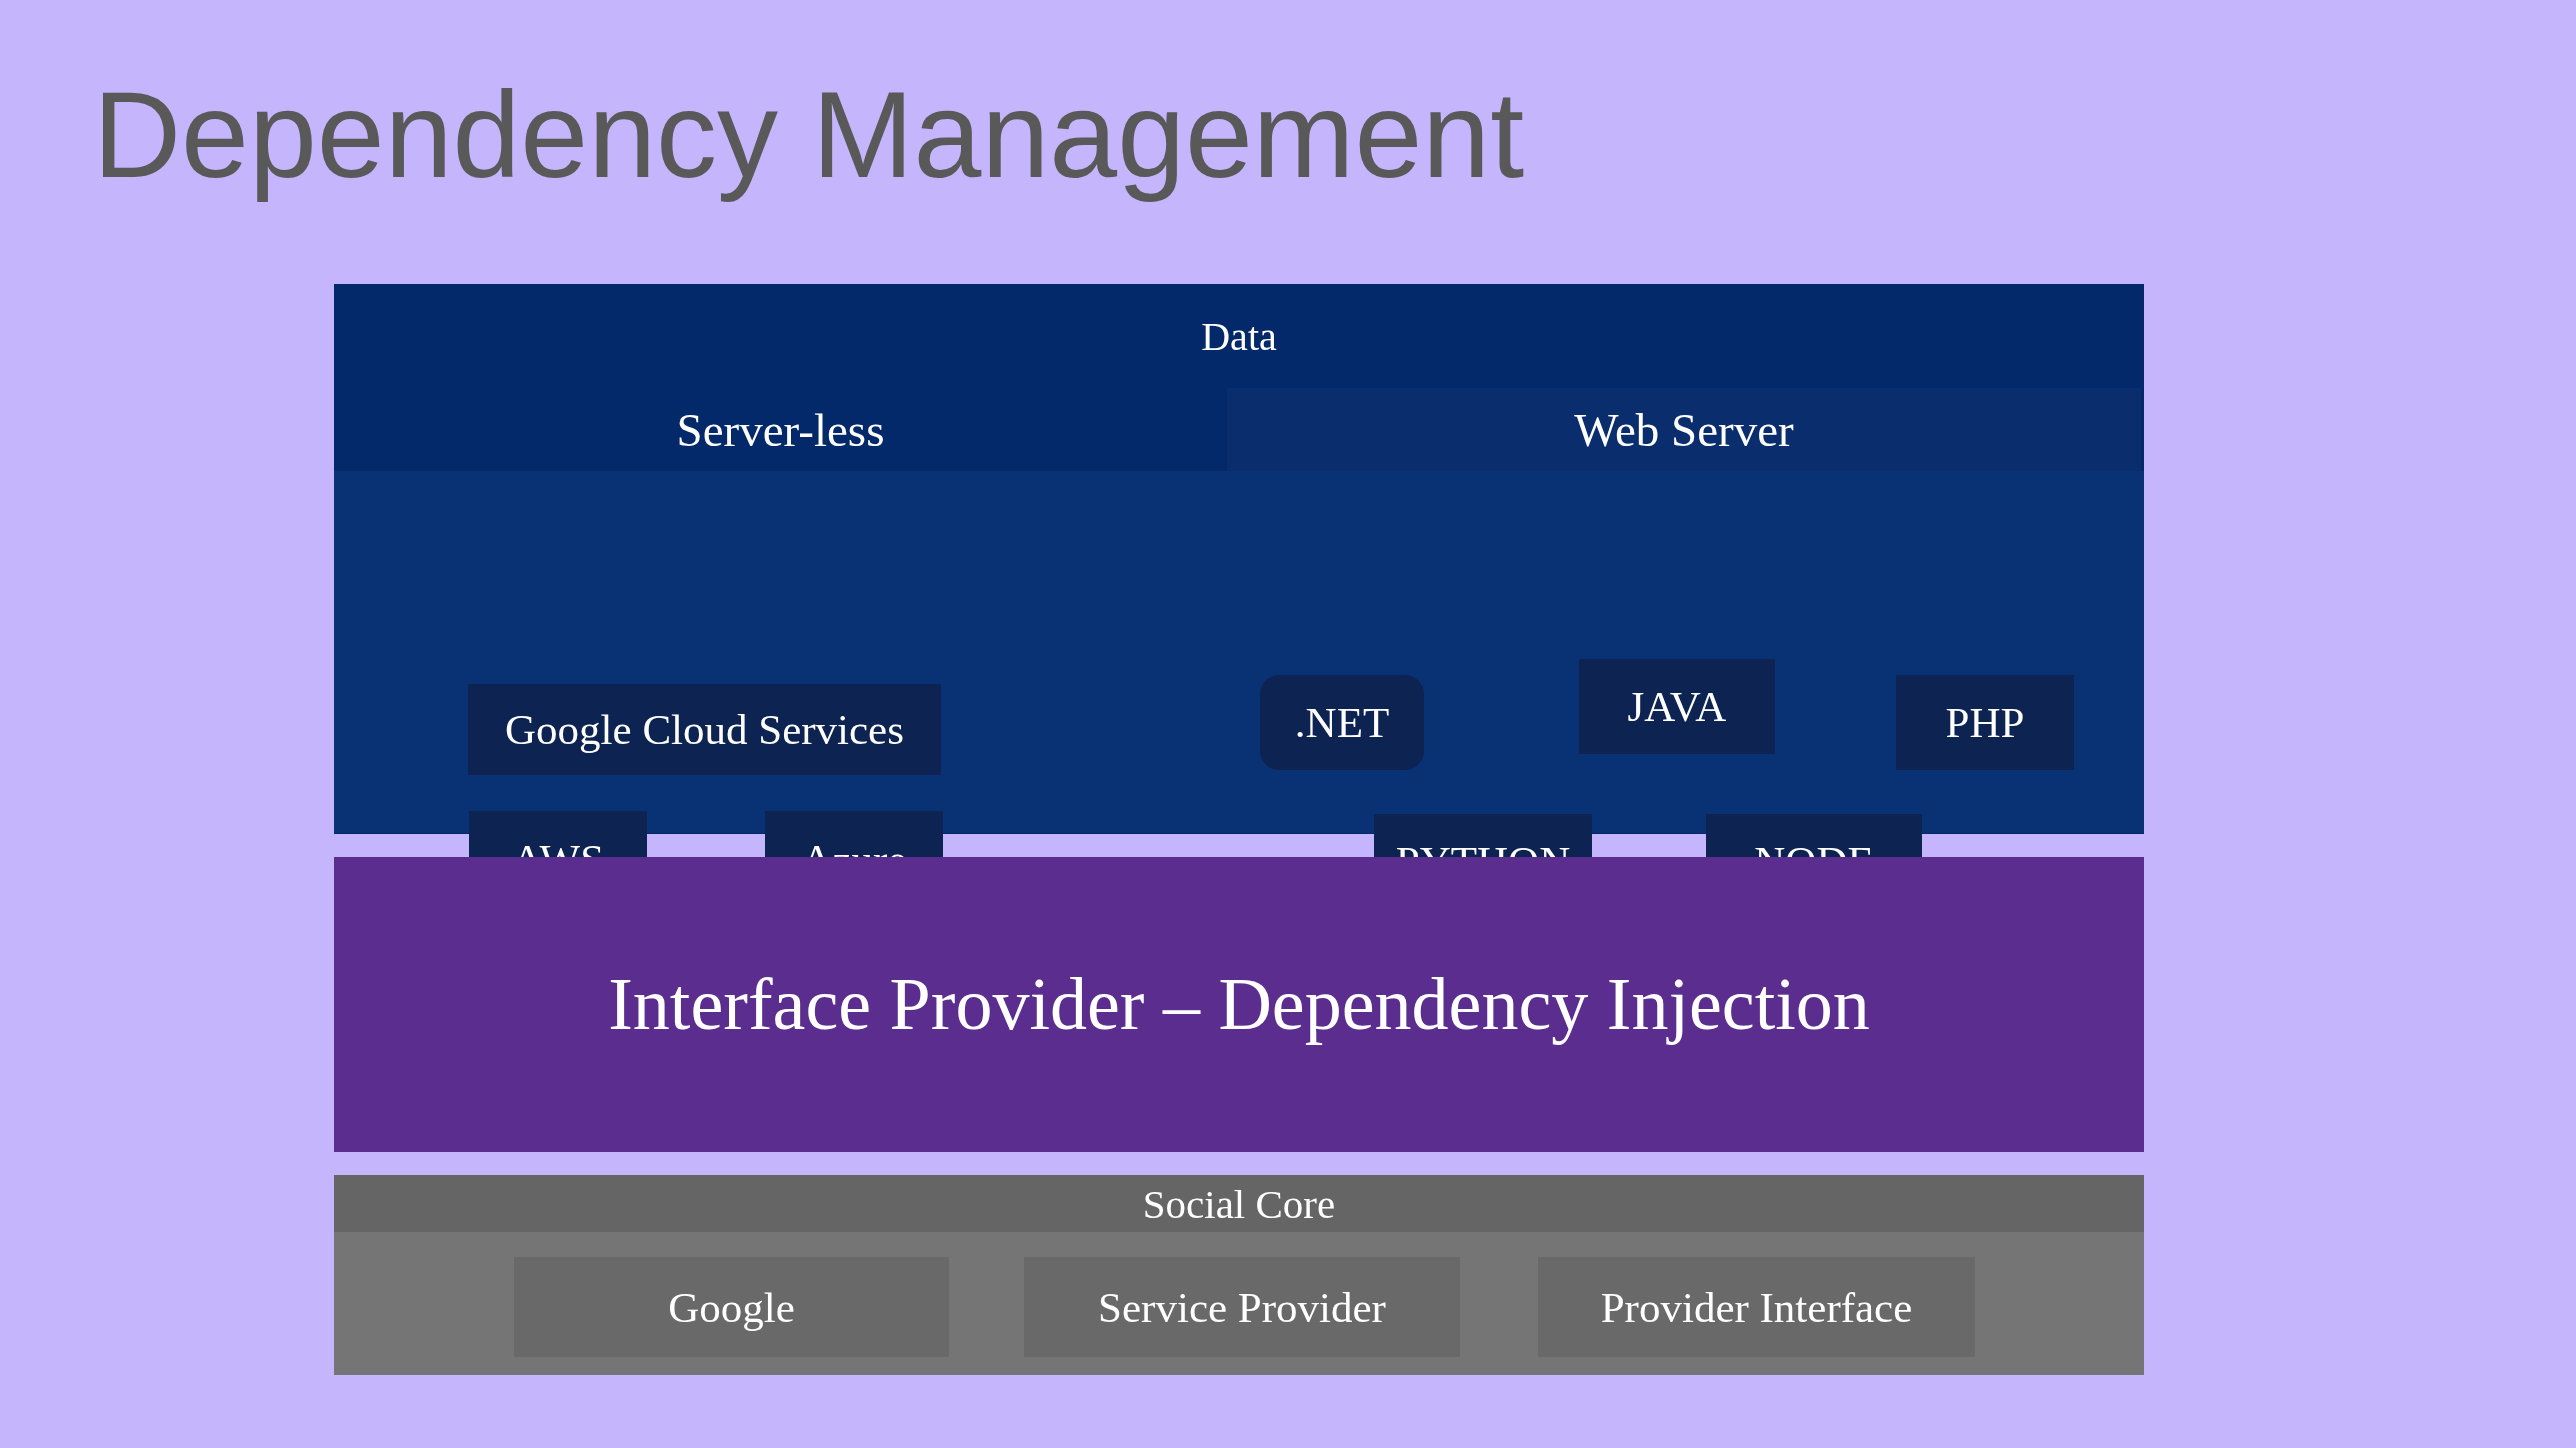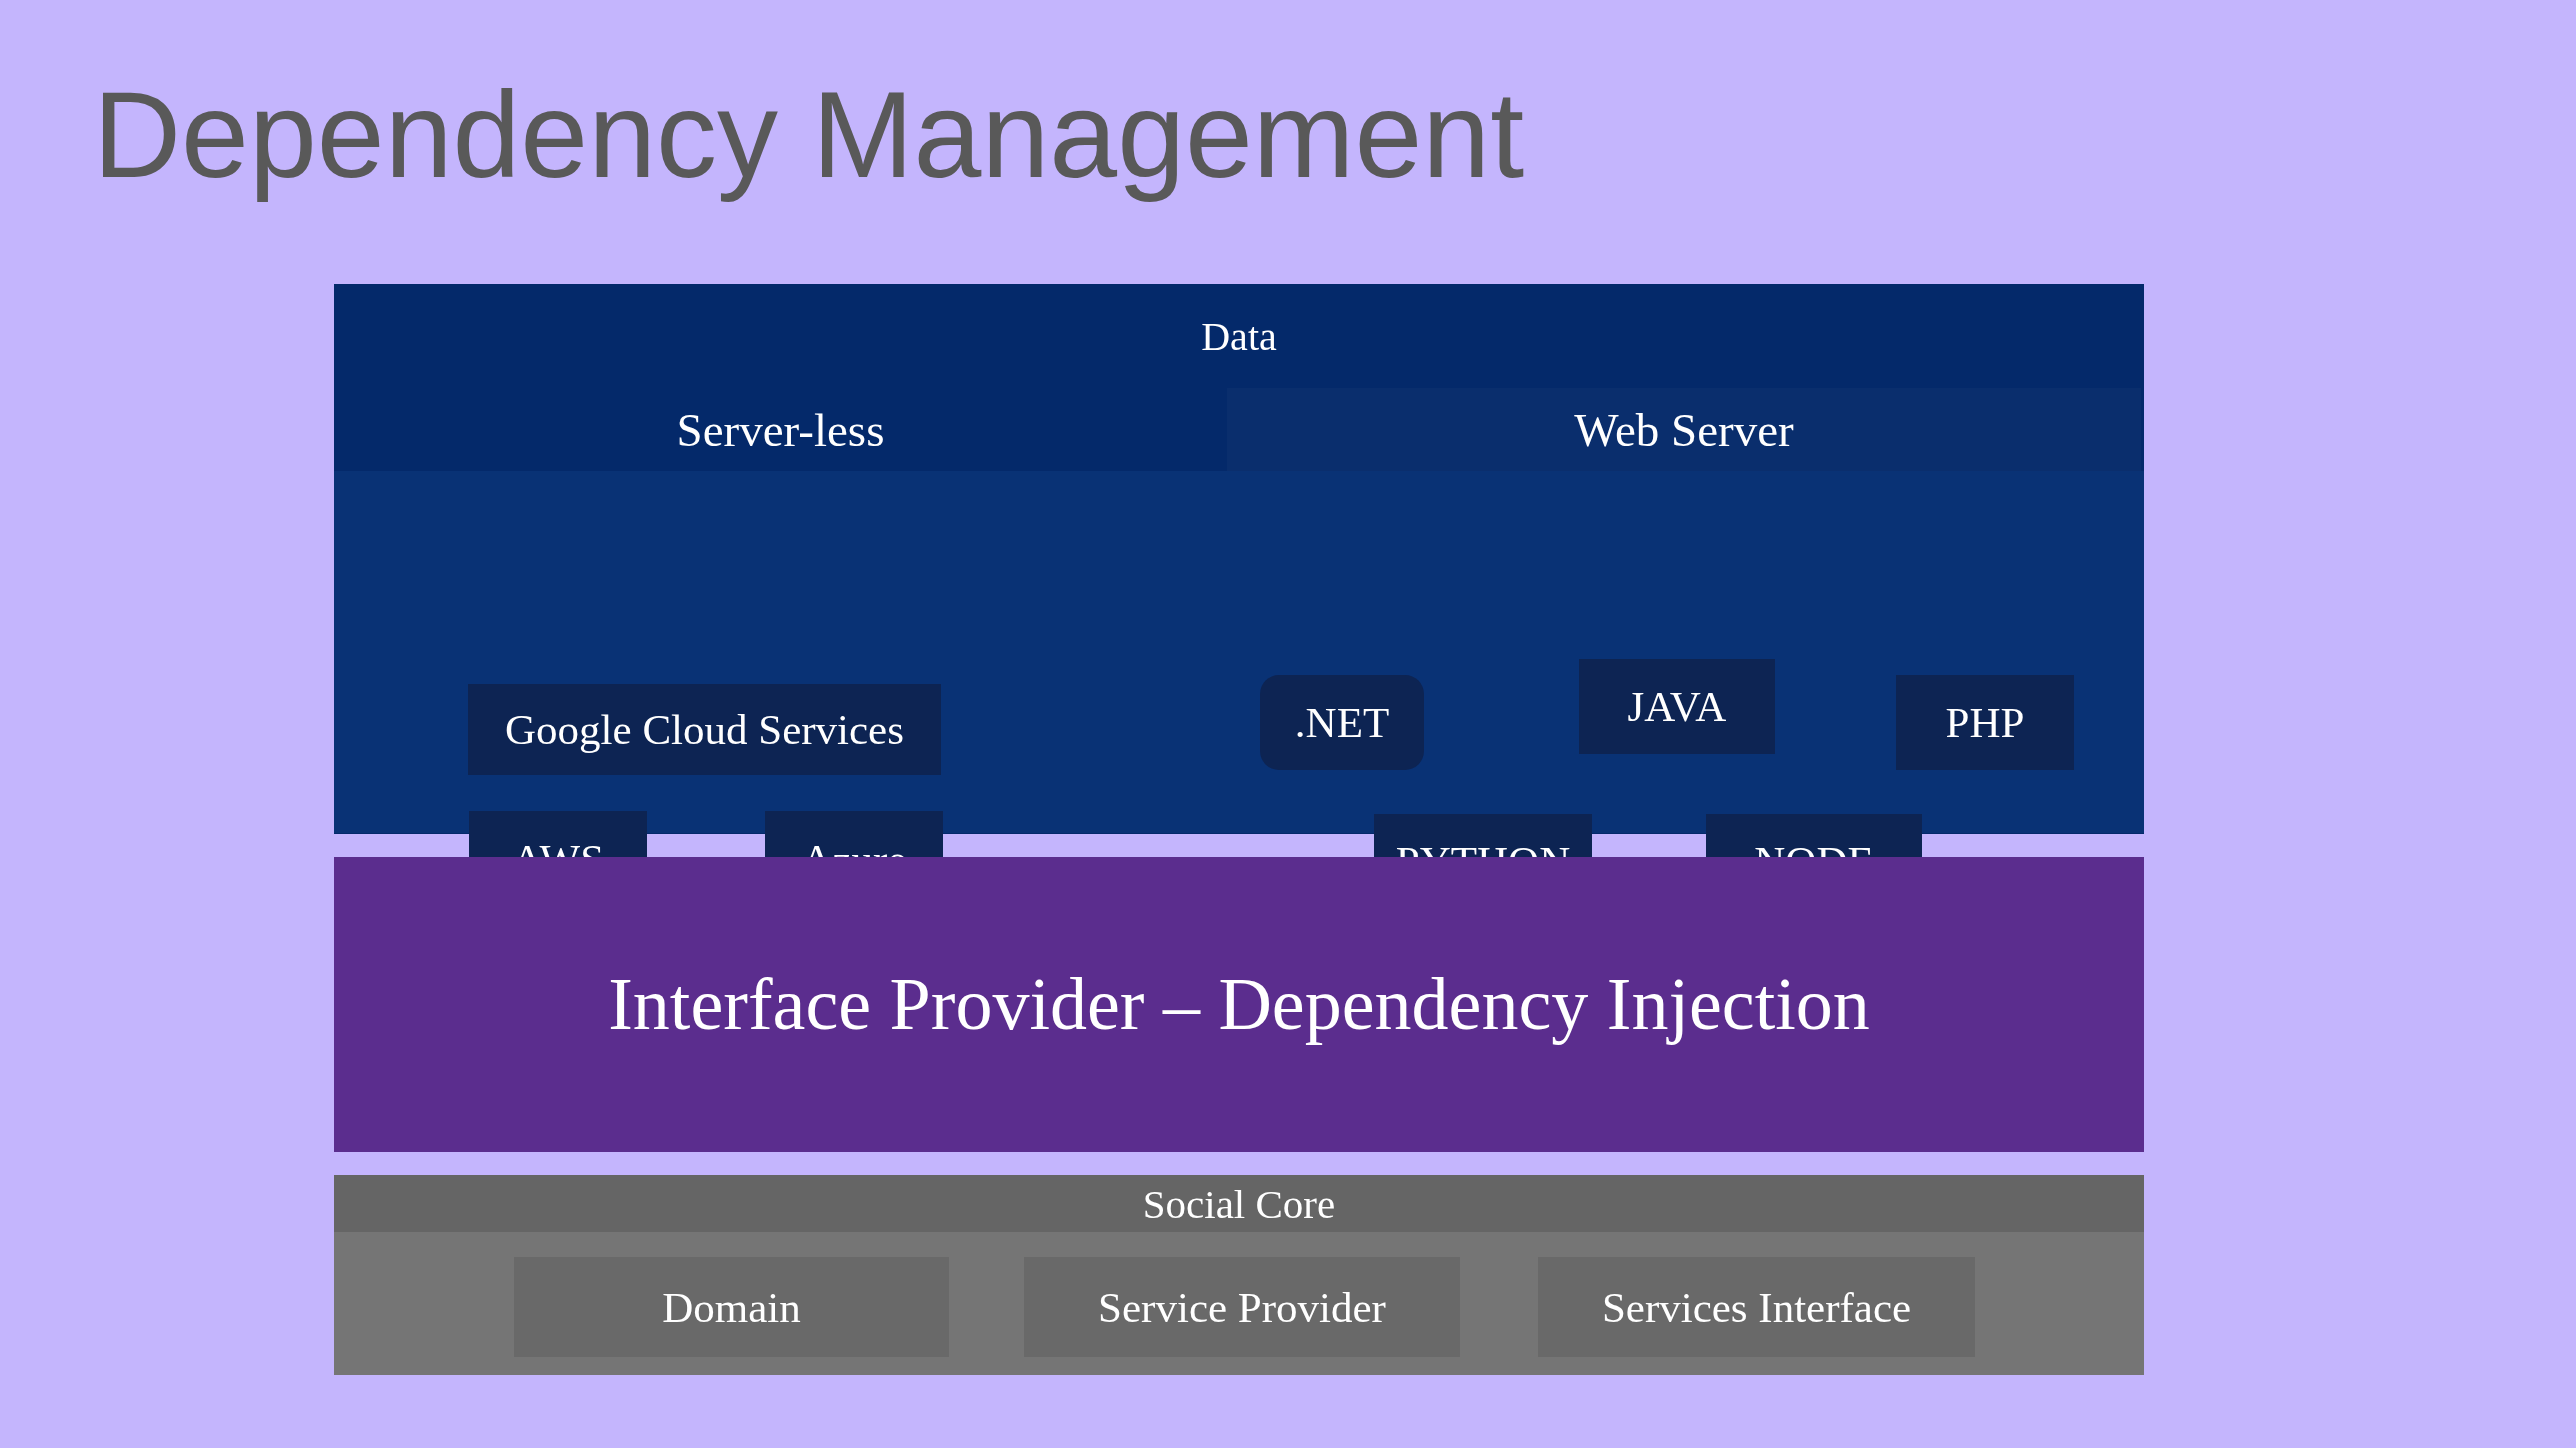--- a/index.html
+++ b/index.html
@@ -96,22 +96,22 @@
   </div>
 
   <div id="interface-block" class="abs center white" style="background: rgb(91, 45, 142);">Interface Provider – Dependency Injection</div>
 
   <div id="social-block" class="abs">
 
     <div id="social-header" class="abs center white" style="background: rgb(101, 101, 101);">Social Core</div>
 
     <div id="social-body" class="abs" style="background: rgb(117, 117, 117);">
 
-      <div id="item-domain" class="social-item" style="background: rgb(105, 105, 105);">Domain</div>
+      <div id="item-domain" class="social-item" style="background: rgb(105, 105, 105);">Google</div>
 
       <div id="item-service-provider" class="social-item" style="background: rgb(105, 105, 105);">Service Provider</div>
 
-      <div id="item-services-interface" class="social-item" style="background: rgb(105, 105, 105);">Services Interface</div>
+      <div id="item-services-interface" class="social-item" style="background: rgb(105, 105, 105);">Provider Interface</div>
     </div>
   </div>
 
 </div>
 
 
 </body></html>

